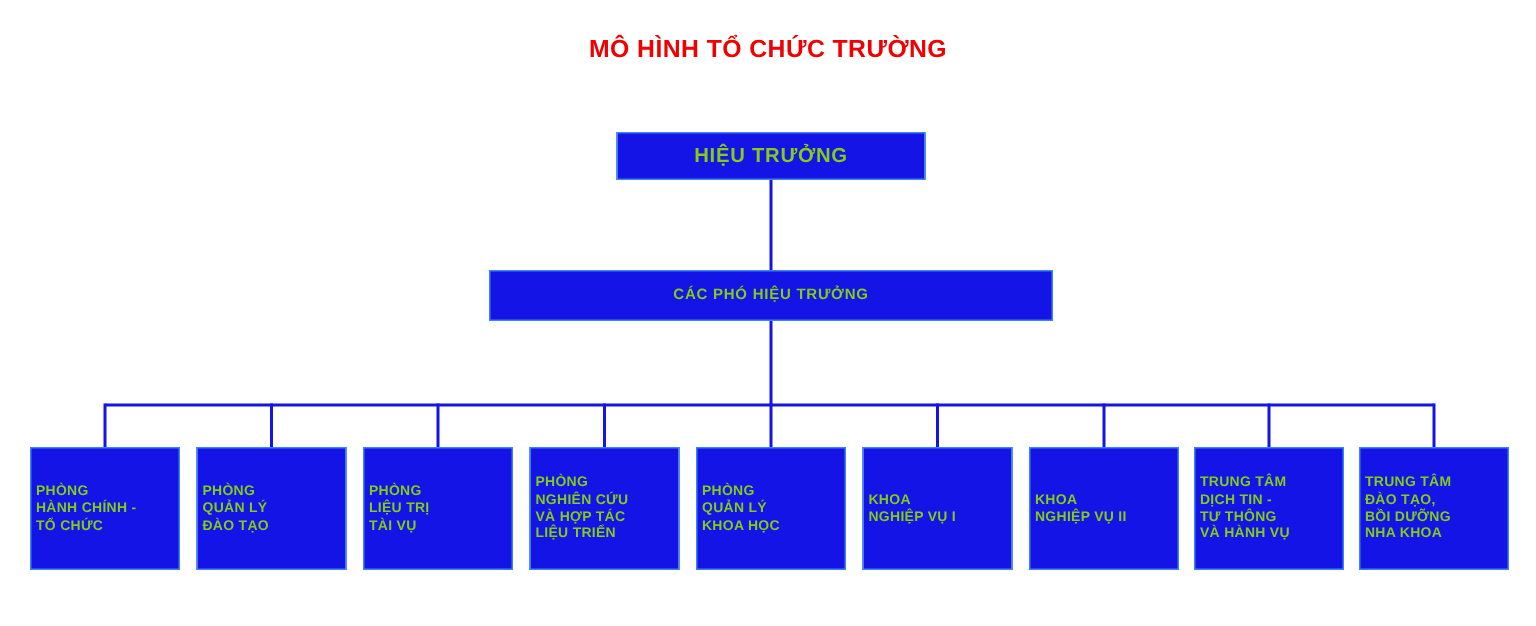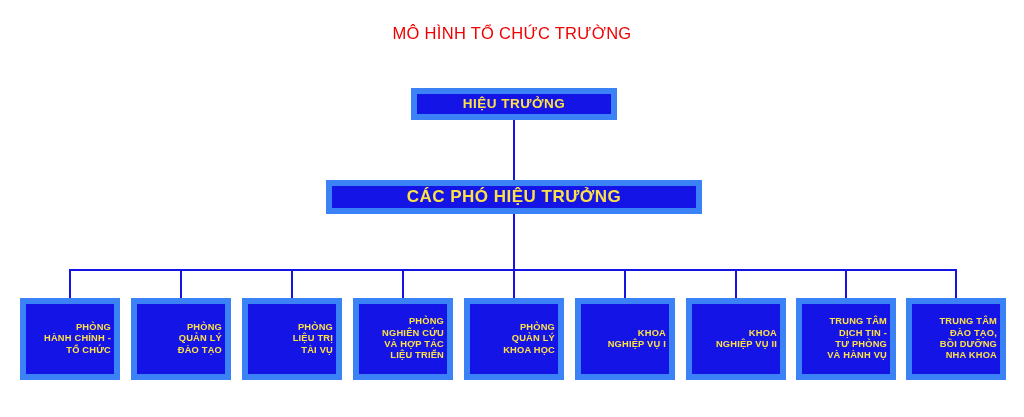--- a/index.html
+++ b/index.html
@@ -19,34 +19,34 @@
     width: 1024px;
     height: 417px;
   }
   .title {
     position: absolute;
     top: 24px;
     left: 0;
     width: 1024px;
     text-align: center;
     color: #f00000;
-    font-weight: normal;
+    font-weight: bold;
     font-size: 16.5px;
     letter-spacing: 0.3px;
     white-space: nowrap;
   }
   .node {
     position: absolute;
     background: #1414e6;
-    border: 6px solid #3b82f6;
-    color: #fde047;
+    border: 1px solid #3b82f6;
+    color: #84cc16;
     display: flex;
     align-items: center;
     justify-content: center;
-    text-align: right;
+    text-align: left;
     box-sizing: border-box;
     line-height: 1.22;
   }
   .node .lines {
     display: block;
     width: 100%;
     padding: 0 3px;
     box-sizing: border-box;
   }
   .node .lines span {
@@ -59,21 +59,21 @@
     height: 32px;
     font-size: 13.5px;
     font-weight: bold;
     letter-spacing: 0.5px;
   }
   .node-vice {
     left: 326px;
     top: 180px;
     width: 376px;
     height: 34px;
-    font-size: 17px;
+    font-size: 10px;
     font-weight: bold;
     letter-spacing: 0.5px;
   }
   .node-leaf {
     top: 298px;
     height: 82px;
     font-size: 9.3px;
     font-weight: bold;
     letter-spacing: 0.2px;
   }
@@ -160,21 +160,21 @@
   <div class="node node-leaf" style="left:686px; width:100px;">
     <span class="lines">
         <span>KHOA</span>
         <span>NGHIỆP VỤ II</span>
       </span>
   </div>
   <div class="node node-leaf" style="left:796px; width:100px;">
     <span class="lines">
         <span>TRUNG TÂM</span>
         <span>DỊCH TIN -</span>
-        <span>TƯ PHÒNG</span>
+        <span>TƯ THÔNG</span>
         <span>VÀ HÀNH VỤ</span>
       </span>
   </div>
   <div class="node node-leaf" style="left:906px; width:100px;">
     <span class="lines">
         <span>TRUNG TÂM</span>
         <span>ĐÀO TẠO,</span>
         <span>BỒI DƯỠNG</span>
         <span>NHA KHOA</span>
       </span>

